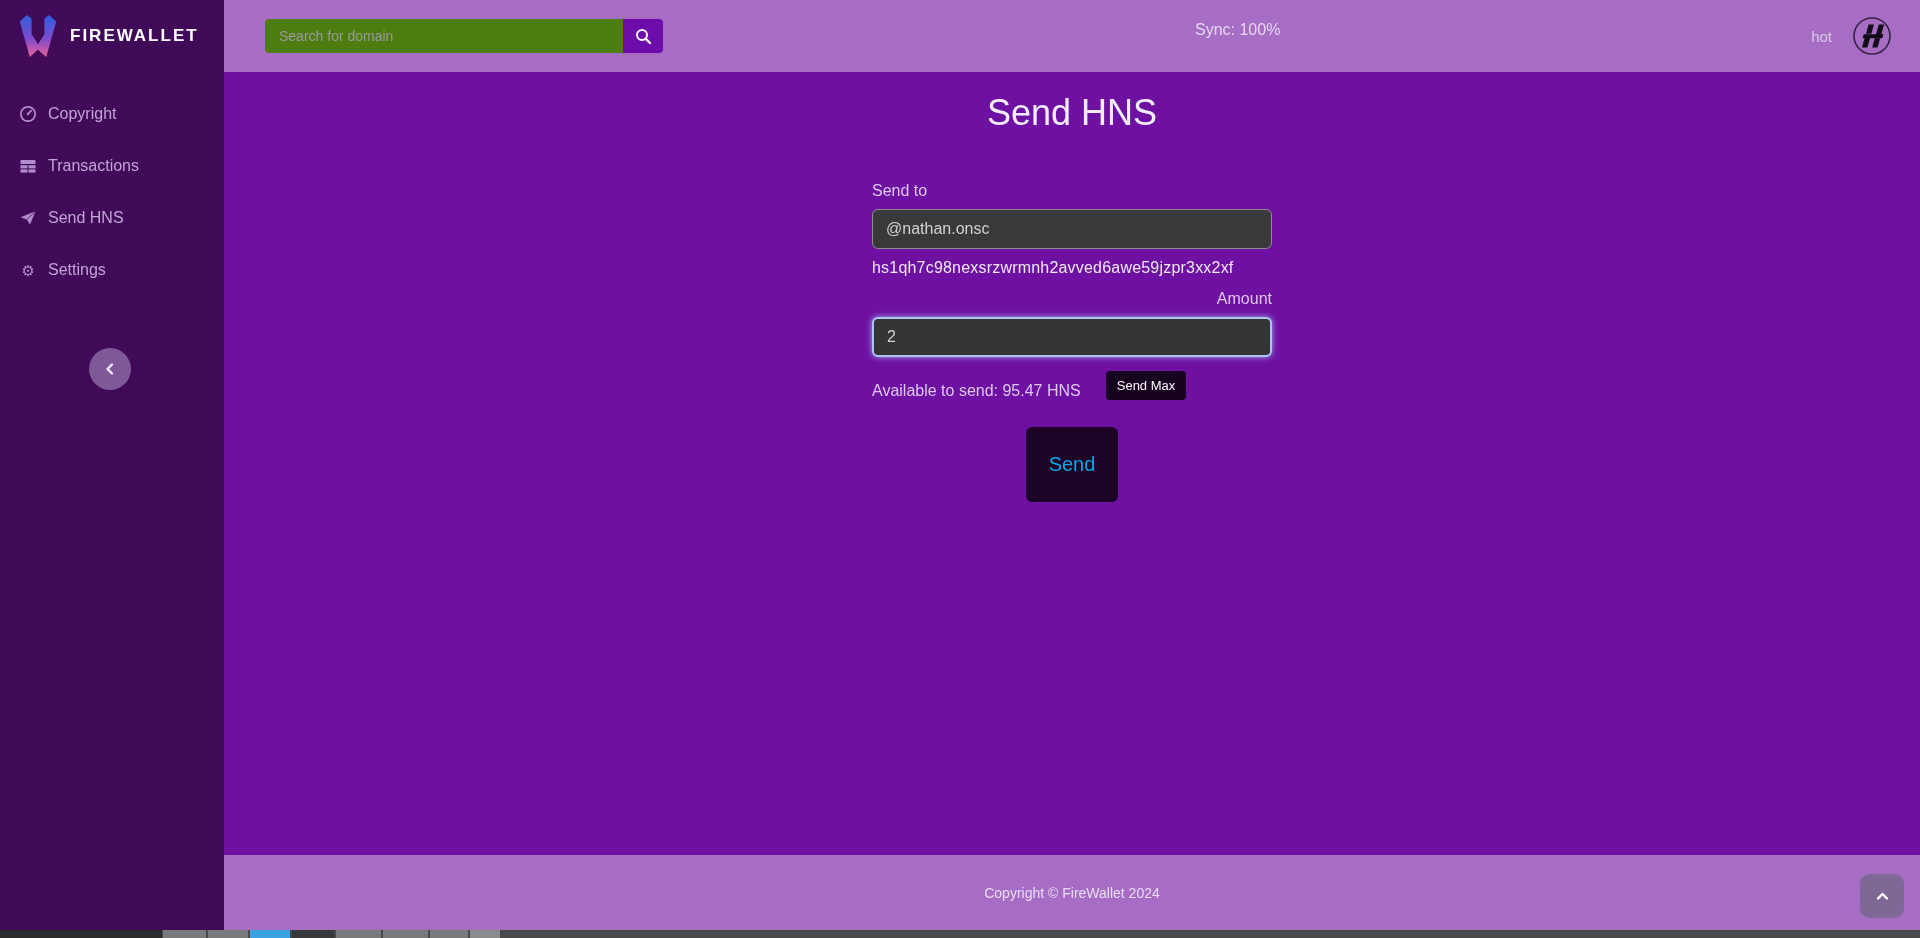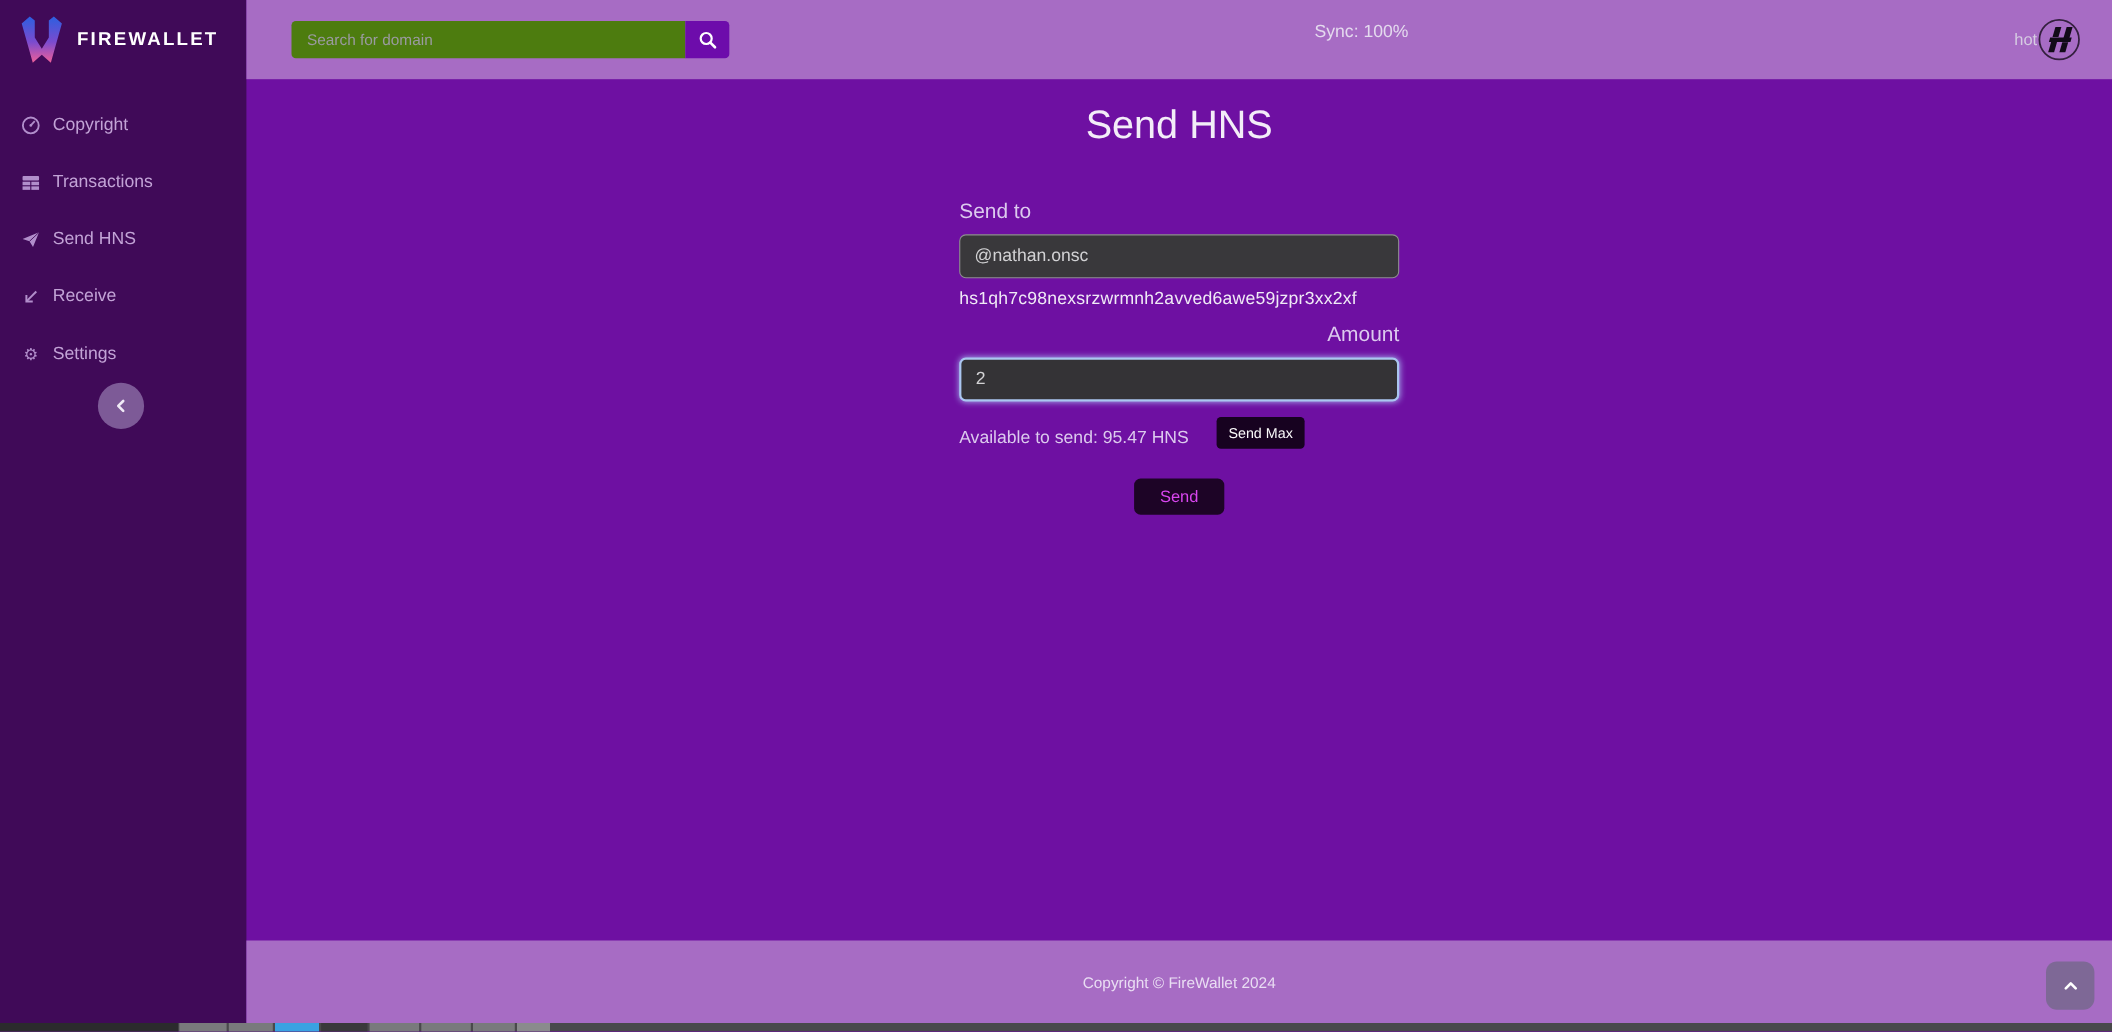--- a/index.html
+++ b/index.html
@@ -20,40 +20,40 @@
 
   
   .topbar{position:absolute;left:224px;top:0;width:1696px;height:72px;background:#a76cc4;}
   .searchbar{position:absolute;left:41px;top:19px;height:34px;display:flex;}
   .searchbar input{width:358px;height:34px;box-sizing:border-box;background:#4d7c0f;border:none;
                    border-radius:4px 0 0 4px;padding:0 14px;color:#cfcfd1;font-size:14px;outline:none;}
   .searchbar input::placeholder{color:#9a9aa0;}
   .search-btn{width:40px;height:34px;background:#6d0cab;border:none;border-radius:0 4px 4px 0;
               display:flex;align-items:center;justify-content:center;cursor:pointer;}
   .sync{position:absolute;left:971px;top:21px;color:#e4daee;font-size:16px;}
-  .wallet-area{position:absolute;right:28px;top:0;height:72px;display:flex;align-items:center;gap:0;}
+  .wallet-area{position:absolute;right:28px;top:0;height:72px;display:flex;align-items:center;gap:20px;}
   .wallet-name{color:#d6cce2;font-size:15px;}
   .hns-icon{width:40px;height:40px;cursor:pointer;}
 
   
   .main{position:absolute;left:224px;top:72px;width:1696px;height:783px;}
   .page-title{margin:20px 0 0;text-align:center;font-size:36px;font-weight:500;color:#f3edf8;}
   .form{width:400px;margin:48px auto 0;}
-  .field-label{display:block;font-size:19px;color:#dccaee;margin-bottom:9px;}
+  .field-label{display:block;font-size:16px;color:#dccaee;margin-bottom:9px;}
   .txt-input{width:100%;box-sizing:border-box;height:40px;background:#39383b;border:1px solid #8e8e90;
              border-radius:6px;padding:0 13px;color:#d2d2d4;font-size:16px;outline:none;}
   .txt-input.focused{background:#343336;border:2px solid #aac6f0;box-shadow:0 0 6px rgba(173,200,248,.85);}
   .addr{margin-top:10px;color:#f0eaf6;font-size:16px;letter-spacing:.2px;}
   .amount-label{margin-top:13px;text-align:right;}
   .avail-row{display:flex;align-items:flex-end;margin-top:14px;}
   .avail-text{font-size:16px;color:#dccaee;}
   .send-max-btn{margin-left:25px;background:#170220;color:#fafafa;border:none;border-radius:4px;
                 padding:7px 11px;font-size:13px;cursor:pointer;}
-  .send-btn{display:block;margin:27px auto 0;background:#1d0426;color:#d946ef;border:none;
-            border-radius:6px;padding:8px 23px;font-size:15px;cursor:pointer;}
+  .send-btn{display:block;margin:27px auto 0;background:#1d0426;color:#0ea5e9;border:none;
+            border-radius:6px;padding:26px 23px;font-size:20px;cursor:pointer;}
 
   
   .footer{position:absolute;left:224px;top:855px;width:1696px;height:75px;background:#a76cc4;
           display:flex;align-items:center;justify-content:center;color:#e9ddf3;font-size:14px;}
   .scrolltop{position:absolute;right:16px;bottom:20px;width:44px;height:44px;border-radius:10px;
              background:#7e6896;border:none;display:flex;align-items:center;justify-content:center;cursor:pointer;}
 
   
   .strip{position:absolute;left:0;bottom:0;width:1920px;height:8px;background:#49494b;}
   .strip span{position:absolute;top:0;height:8px;}
@@ -114,29 +114,20 @@
         <span class="nav-ic">
           <svg width="18" height="18" viewBox="0 0 18 18">
               <path d="M1.5 8.2 L16.5 2.2 L11 15.5 L7.8 10.4 Z" fill="currentColor"></path>
               <path d="M7.8 10.4 L16.5 2.2" stroke="#400a58" stroke-width="0.8"></path>
             </svg>
         </span>
         <span>Send HNS</span>
       </div>
       <div class="nav-item">
         <span class="nav-ic">
-          <svg width="18" height="18" viewBox="0 0 18 18">
-              <path d="M14 4 L5.5 12.5" stroke="currentColor" stroke-width="1.8" fill="none"></path>
-              <path d="M5 7.2 L5 13 L10.8 13" stroke="currentColor" stroke-width="1.8" fill="none"></path>
-            </svg>
-        </span>
-        <span>Receive</span>
-      </div>
-      <div class="nav-item">
-        <span class="nav-ic">
             <span class="gear-glyph">⚙</span>
           </span>
         <span>Settings</span>
       </div>
     </nav>
 
     <button class="collapse-btn">
       <svg width="14" height="14" viewBox="0 0 14 14">
         <path d="M9 2.5 L4.5 7 L9 11.5" fill="none" stroke="#f0eaf6" stroke-width="2.4" stroke-linecap="round" stroke-linejoin="round"></path>
       </svg>

